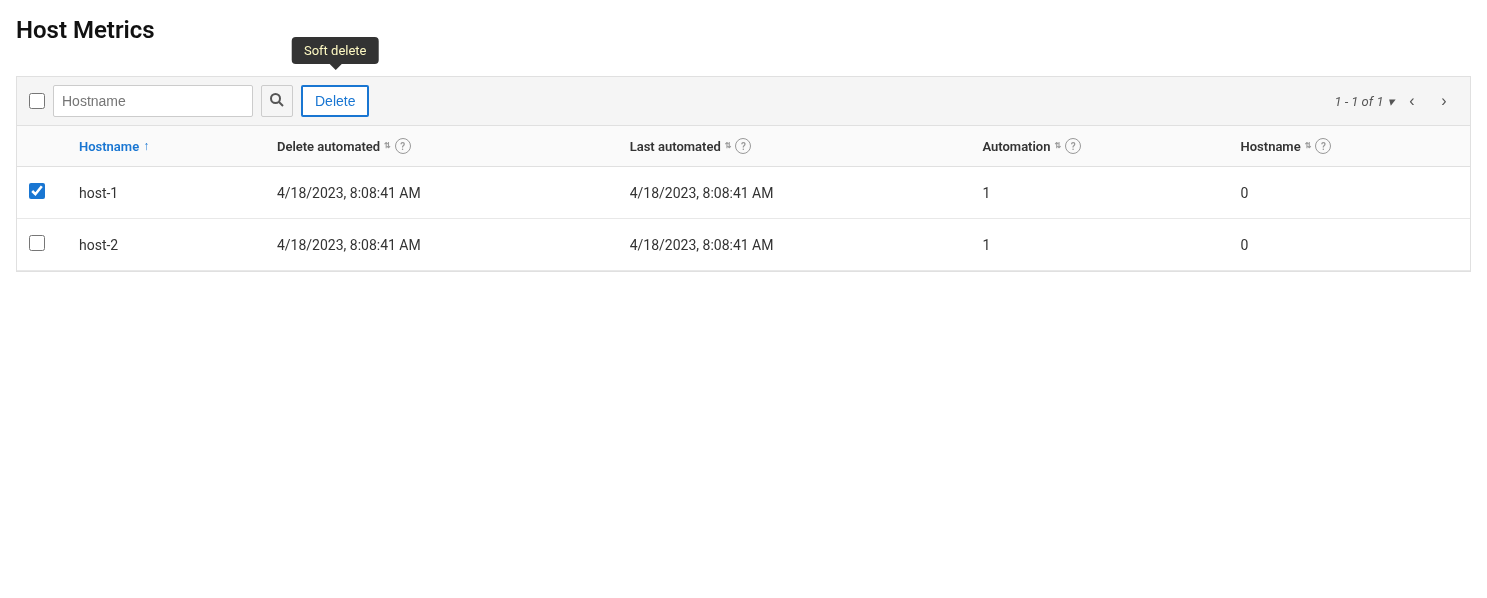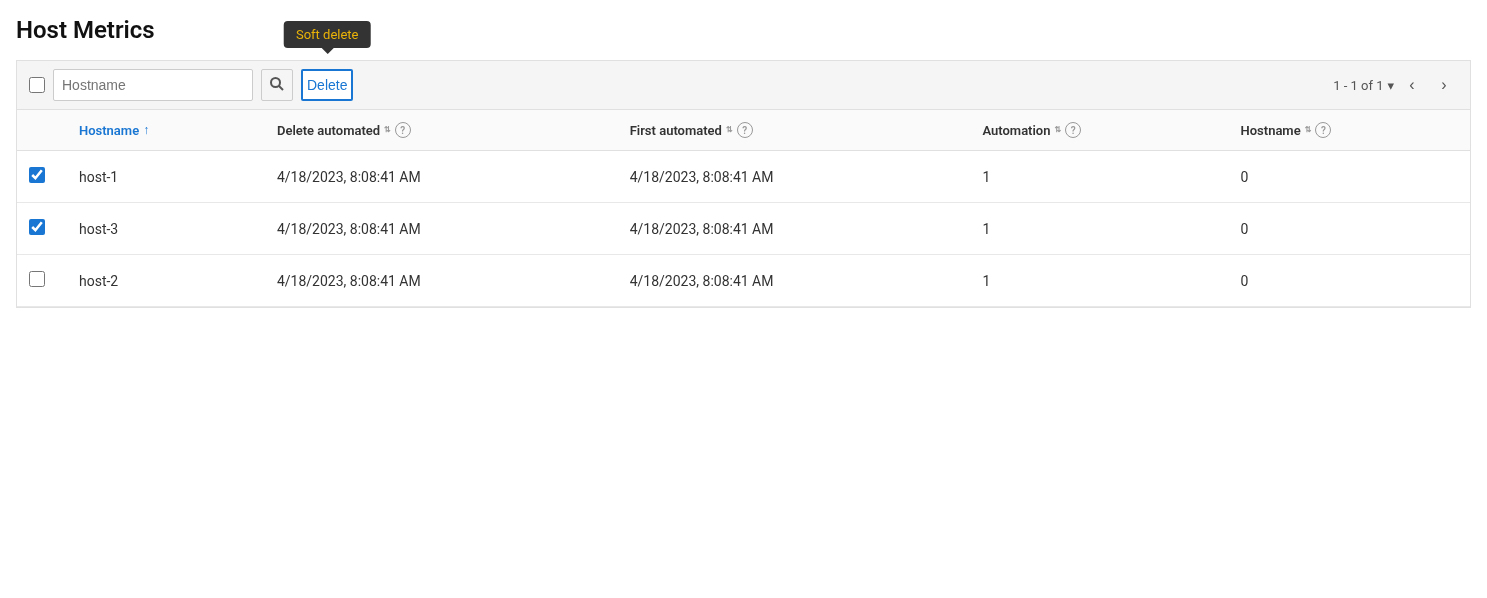--- a/index.html
+++ b/index.html
@@ -14,21 +14,21 @@
       width: 1487px;
       min-height: 598px;
       background: #fff;
       padding: 16px 16px 0 16px;
     }
 
     .page-title {
       font-size: 24px;
       font-weight: 600;
       color: #111;
-      margin-bottom: 16px;
+      margin-bottom: 32px;
     }
 
     .toolbar-area {
       background: #f5f5f5;
       border: 1px solid #e0e0e0;
       border-bottom: none;
       padding: 8px 12px;
       display: flex;
       align-items: center;
       gap: 8px;
@@ -60,21 +60,21 @@
       border-radius: 2px;
       cursor: pointer;
       display: flex;
       align-items: center;
       justify-content: center;
       color: #555;
     }
 
     .delete-button {
       height: 32px;
-      padding: 0 4px;
+      padding: 0 12px;
       background: #fff;
       border: 2px solid #1976d2;
       border-radius: 2px;
       color: #1976d2;
       font-size: 14px;
       font-weight: 500;
       cursor: pointer;
       position: relative;
     }
 
@@ -84,20 +84,21 @@
       align-items: center;
       gap: 4px;
       font-size: 13px;
       color: #555;
     }
 
     .pagination-label {
       display: flex;
       align-items: center;
       gap: 4px;
+      font-style: italic;
     }
 
     .pagination-btn {
       width: 28px;
       height: 28px;
       background: none;
       border: none;
       cursor: pointer;
       display: flex;
       align-items: center;
@@ -105,21 +106,21 @@
       color: #555;
       font-size: 16px;
     }
 
     .tooltip-container {
       position: absolute;
       top: -48px;
       left: 50%;
       transform: translateX(-50%);
       background: #333;
-      color: #eab308;
+      color: #fef9c3;
       padding: 6px 12px;
       border-radius: 4px;
       font-size: 13px;
       white-space: nowrap;
       z-index: 100;
       text-align: right;
     }
     .tooltip-container::after {
       content: '';
       position: absolute;
@@ -279,21 +280,21 @@
           </th>
           <th>
             <div class="col-header-inner">
               <span>Delete automated</span>
               <span class="sort-arrows">⇅</span>
               <span class="info-icon">?</span>
             </div>
           </th>
           <th>
             <div class="col-header-inner">
-              <span>First automated</span>
+              <span>Last automated</span>
               <span class="sort-arrows">⇅</span>
               <span class="info-icon">?</span>
             </div>
           </th>
           <th>
             <div class="col-header-inner">
               <span>Automation</span>
               <span class="sort-arrows">⇅</span>
               <span class="info-icon">?</span>
             </div>
@@ -307,30 +308,20 @@
           </th>
         </tr>
       </thead>
       <tbody id="table-body">
 
       <tr>
       <td class="col-checkbox">
         <input type="checkbox" class="row-checkbox checked-style" checked="" style="">
       </td>
       <td>host-1</td>
-      <td>4/18/2023, 8:08:41 AM</td>
-      <td>4/18/2023, 8:08:41 AM</td>
-      <td>1</td>
-      <td>0</td>
-    </tr>
-          <tr>
-      <td class="col-checkbox">
-        <input type="checkbox" class="row-checkbox checked-style" checked="" style="">
-      </td>
-      <td>host-3</td>
       <td>4/18/2023, 8:08:41 AM</td>
       <td>4/18/2023, 8:08:41 AM</td>
       <td>1</td>
       <td>0</td>
     </tr>
           <tr>
       <td class="col-checkbox">
         <input type="checkbox" class="row-checkbox checked-style" style="">
       </td>
       <td>host-2</td>

